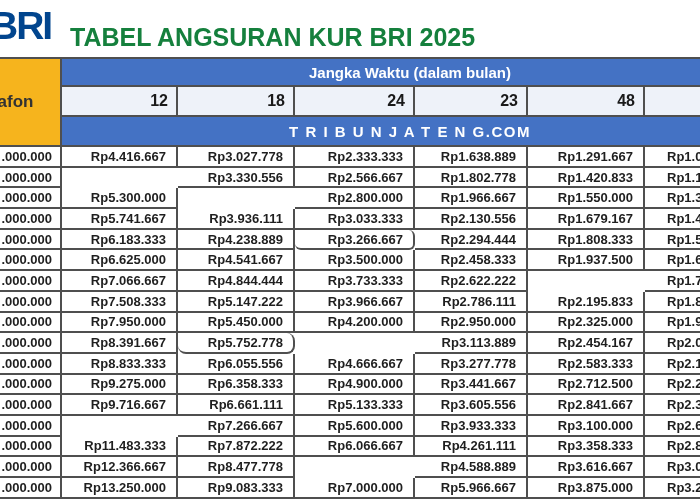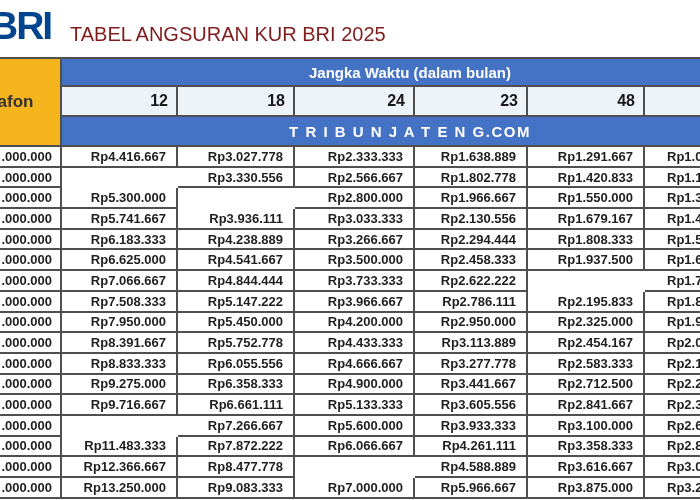--- a/index.html
+++ b/index.html
@@ -8,21 +8,21 @@
     font-family:"Liberation Sans",sans-serif;
   }
   
   .topbar{position:absolute;left:0;top:0;width:700px;height:57px;background:#ffffff;}
   .logo{
     position:absolute;left:-10px;top:0px;height:52px;display:flex;align-items:center;
     font-size:39px;font-weight:800;letter-spacing:-2px;color:#01458E;
   }
   .title{
     position:absolute;left:70px;top:23px;
-    font-size:20px;font-weight:400;color:#7f1d1d;white-space:nowrap;
+    font-size:25px;font-weight:700;color:#15803d;white-space:nowrap;
   }
   
   .angsuran-table{
     position:absolute;left:-45px;top:57px;width:805px;
     display:grid;
     grid-template-columns:107px 116px 117px 120px 113px 117px 115px;
     grid-template-rows:28px 30px 30px repeat(17,20.7px);
     border-top:2px solid #4F4F4F;
     background:#ffffff;
   }
@@ -107,21 +107,21 @@
       <div class="cell plafon-val" style="grid-area: 7 / 1;">.000.000</div>
       <div class="cell val" style="grid-area: 7 / 2;">Rp5.741.667</div>
       <div class="cell val" style="grid-area: 7 / 3;">Rp3.936.111</div>
       <div class="cell val" style="grid-area: 7 / 4;">Rp3.033.333</div>
       <div class="cell val" style="grid-area: 7 / 5;">Rp2.130.556</div>
       <div class="cell val" style="grid-area: 7 / 6;">Rp1.679.167</div>
       <div class="cell val last-col" style="grid-area: 7 / 7;">Rp1.4</div>
       <div class="cell plafon-val" style="grid-area: 8 / 1;">.000.000</div>
       <div class="cell val" style="grid-area: 8 / 2;">Rp6.183.333</div>
       <div class="cell val" style="grid-area: 8 / 3;">Rp4.238.889</div>
-      <div class="cell val" style="grid-area: 8 / 4;">Rp3.266.667</div>
+      <div class="cell val" style="grid-area: 8 / 4; border-radius: 6px;">Rp3.266.667</div>
       <div class="cell val" style="grid-area: 8 / 5;">Rp2.294.444</div>
       <div class="cell val" style="grid-area: 8 / 6;">Rp1.808.333</div>
       <div class="cell val last-col" style="grid-area: 8 / 7;">Rp1.5</div>
       <div class="cell plafon-val" style="grid-area: 9 / 1;">.000.000</div>
       <div class="cell val" style="grid-area: 9 / 2;">Rp6.625.000</div>
       <div class="cell val" style="grid-area: 9 / 3;">Rp4.541.667</div>
       <div class="cell val" style="grid-area: 9 / 4;">Rp3.500.000</div>
       <div class="cell val" style="grid-area: 9 / 5;">Rp2.458.333</div>
       <div class="cell val" style="grid-area: 9 / 6; padding-left: 41px;">Rp1.937.500</div>
       <div class="cell val last-col" style="grid-area: 9 / 7;">Rp1.6</div>
@@ -141,22 +141,21 @@
       <div class="cell val last-col" style="grid-area: 11 / 7;">Rp1.8</div>
       <div class="cell plafon-val" style="grid-area: 12 / 1;">.000.000</div>
       <div class="cell val" style="grid-area: 12 / 2;">Rp7.950.000</div>
       <div class="cell val" style="grid-area: 12 / 3;">Rp5.450.000</div>
       <div class="cell val" style="grid-area: 12 / 4;">Rp4.200.000</div>
       <div class="cell val" style="grid-area: 12 / 5;">Rp2.950.000</div>
       <div class="cell val" style="grid-area: 12 / 6;">Rp2.325.000</div>
       <div class="cell val last-col" style="grid-area: 12 / 7;">Rp1.9</div>
       <div class="cell plafon-val" style="grid-area: 13 / 1;">.000.000</div>
       <div class="cell val" style="grid-area: 13 / 2;">Rp8.391.667</div>
-      <div class="cell val" style="grid-area: 13 / 3;">Rp5.752.778</div>
-      <div class="cell val" style="grid-area: 13 / 4;">Rp4.433.333</div>
+      <div class="cell val" style="grid-area: 13 / 3; border-radius: 8px;">Rp5.752.778</div>
       <div class="cell val" style="grid-area: 13 / 5;">Rp3.113.889</div>
       <div class="cell val" style="grid-area: 13 / 6;">Rp2.454.167</div>
       <div class="cell val last-col" style="grid-area: 13 / 7;">Rp2.0</div>
       <div class="cell plafon-val" style="grid-area: 14 / 1;">.000.000</div>
       <div class="cell val" style="grid-area: 14 / 2;">Rp8.833.333</div>
       <div class="cell val" style="grid-area: 14 / 3;">Rp6.055.556</div>
       <div class="cell val" style="grid-area: 14 / 4;">Rp4.666.667</div>
       <div class="cell val" style="grid-area: 14 / 5;">Rp3.277.778</div>
       <div class="cell val" style="grid-area: 14 / 6;">Rp2.583.333</div>
       <div class="cell val last-col" style="grid-area: 14 / 7;">Rp2.1</div>

